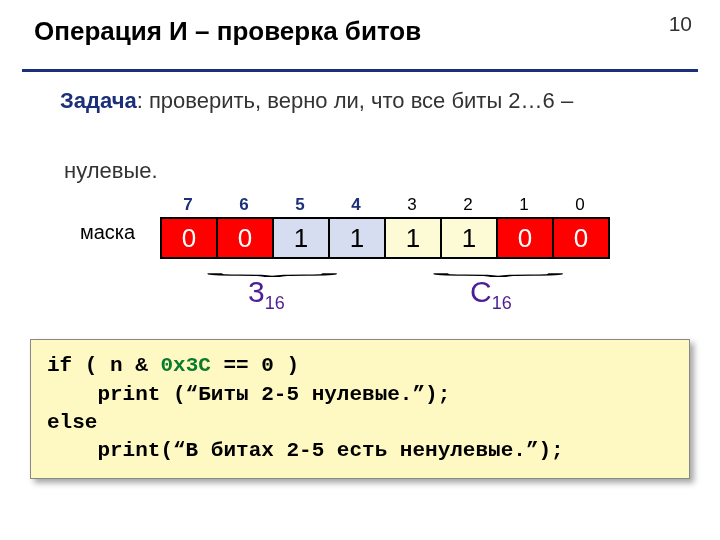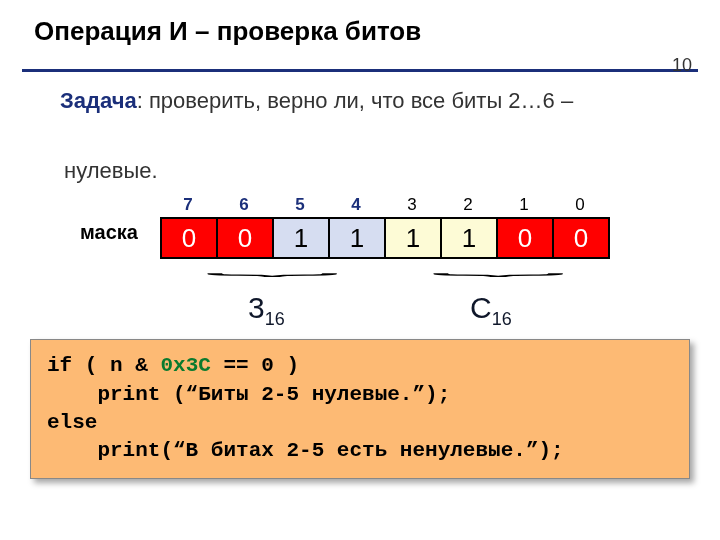--- a/index.html
+++ b/index.html
@@ -8,23 +8,22 @@
     width: 720px;
     height: 540px;
     font-family: Arial, sans-serif;
     background: #fff;
     position: relative;
   }
   .page-num {
     position: absolute;
     top: 12px;
     right: 28px;
-    font-size: 18px;
+    font-size: 21px;
     color: #333;
-    margin-top: 43px;
   }
   .title {
     font-size: 26px;
     font-weight: bold;
     color: #000;
     padding: 16px 0 22px 34px;
   }
   .rule {
     height: 3px;
     background: #1b2f7a;
@@ -48,21 +47,21 @@
   }
   .bits-wrap {
     position: relative;
     margin: 10px 0 0 0;
     height: 130px;
   }
   .mask-label {
     position: absolute;
     left: 80px;
     top: 26px;
-    font-weight: bold;
+    font-weight: normal;
     font-size: 20px;
   }
   .indices {
     position: absolute;
     left: 160px;
     top: 0px;
     display: flex;
   }
   .indices div {
     width: 56px;
@@ -96,30 +95,30 @@
     top: 62px;
     font-size: 28px;
     transform: scaleX(8) scaleY(0.6);
     transform-origin: center top;
     color: #000;
   }
   .brace.left  { left: 264px; }
   .brace.right { left: 490px; }
   .hexlabel {
     position: absolute;
-    top: 96px;
+    top: 80px;
     font-size: 30px;
-    color: #0f172a;
+    color: #4c1d95;
   }
   .hexlabel.left  { left: 248px; }
   .hexlabel.right { left: 470px; }
   .hexlabel sub { font-size: 18px; vertical-align: sub; }
   .codebox {
     margin: 14px 30px 0 30px;
-    background: #fdba74;
+    background: #fef9c3;
     border: 1px solid #888;
     box-shadow: 4px 4px 6px rgba(0,0,0,0.35);
     padding: 12px 16px;
     font-family: "Courier New", monospace;
     font-size: 21px;
     font-weight: bold;
     line-height: 1.35;
     white-space: pre;
   }
   .codebox .hex { color: #0a7a2e; }

